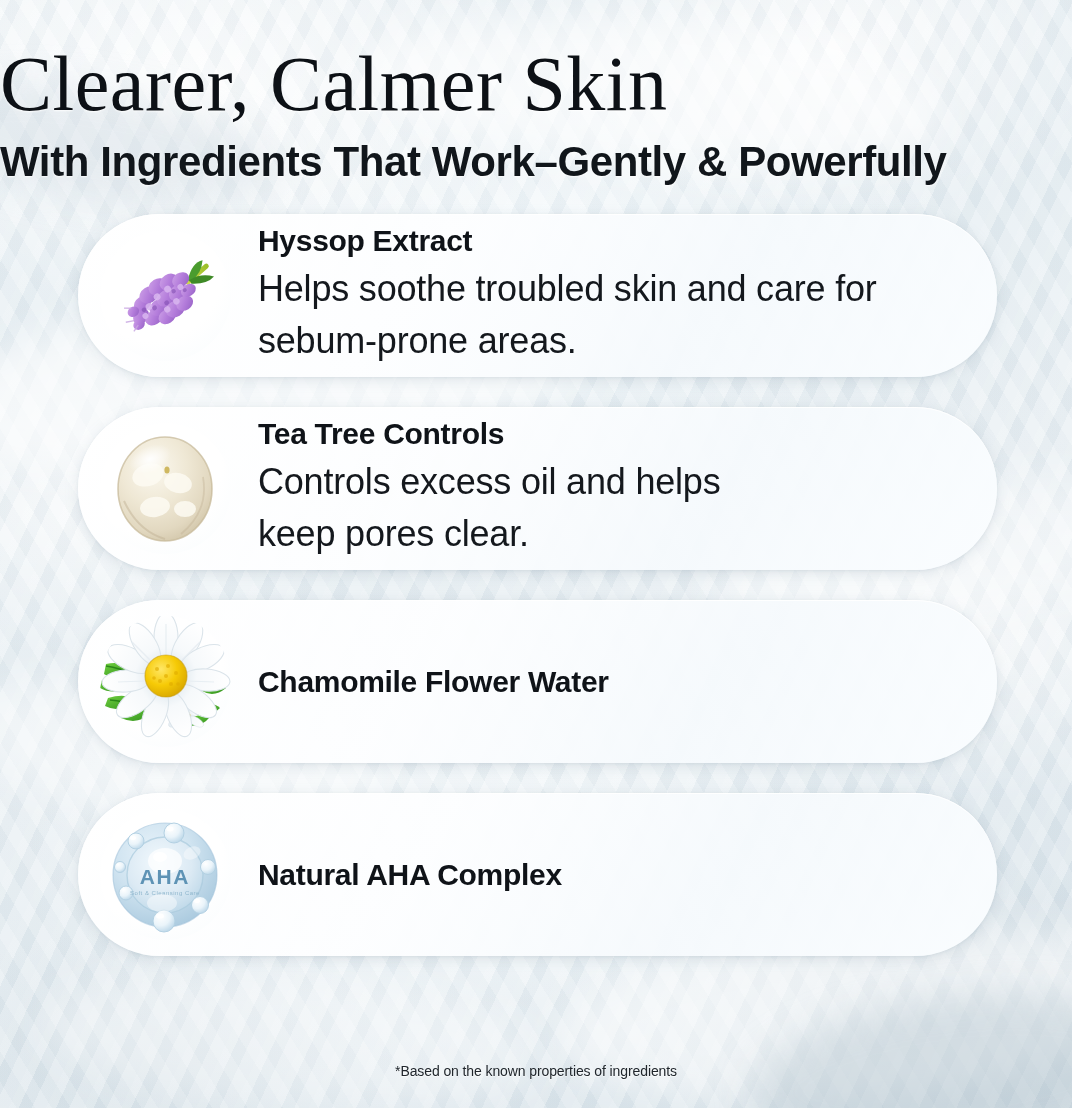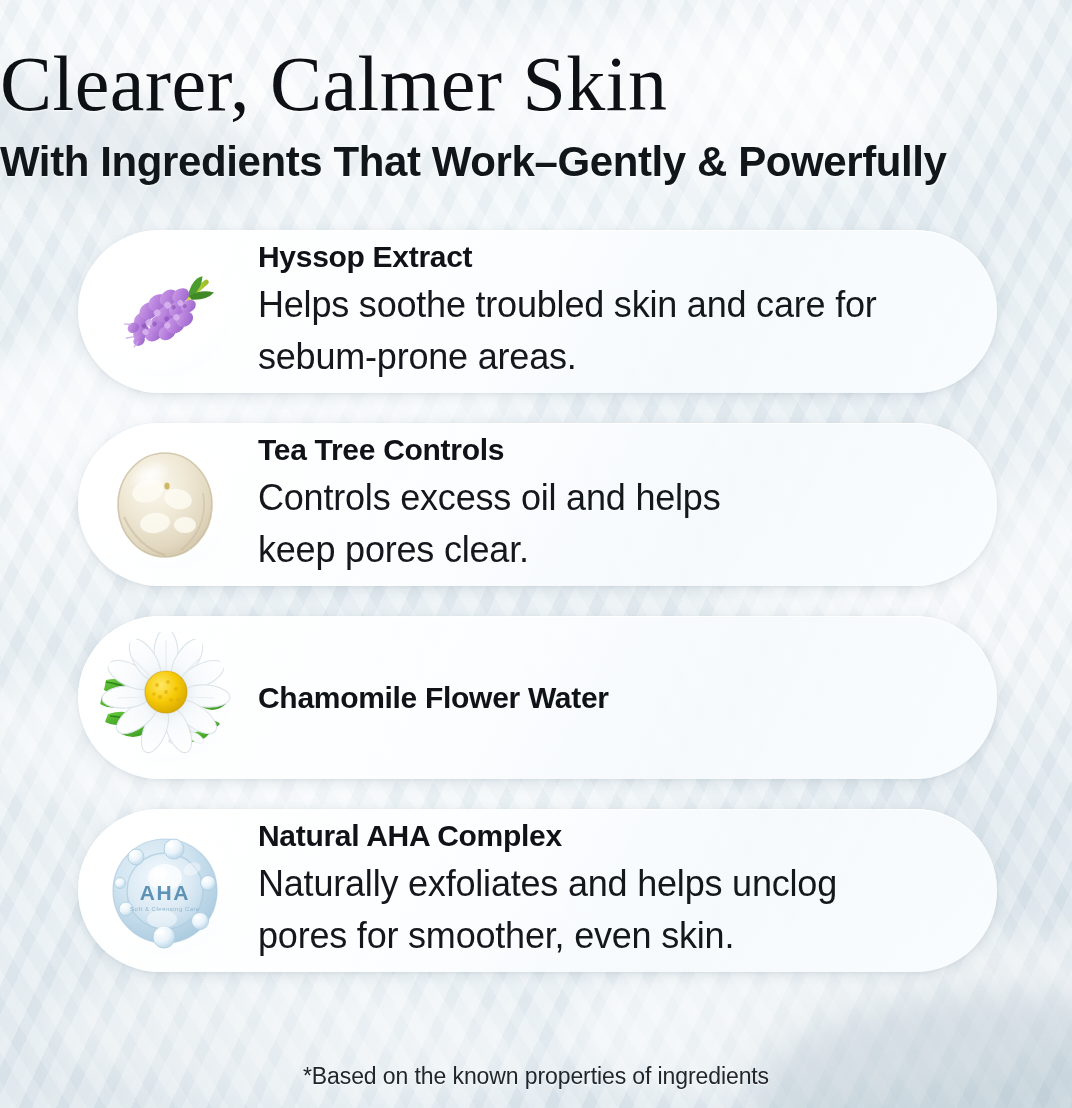--- a/index.html
+++ b/index.html
@@ -71,21 +71,21 @@
     margin-top:16px;
     font-size:42px;
     font-weight:600;
     color:#11161b;
     letter-spacing:-.4px;
     text-shadow:0 1px 2px rgba(255,255,255,.85);
   }
 
   
   #cards {
-    margin-top:44px;
+    margin-top:28px;
     padding:0 75px 0 78px;
     display:flex; flex-direction:column;
     gap:30px;
   }
 
   .card {
     position:relative;
     height:163px;
     border-radius:90px;
     display:flex; align-items:center;
@@ -134,21 +134,21 @@
     letter-spacing:-.2px;
     white-space:pre-line;
   }
 
   
   #footnote {
     position:absolute;
     left:0; right:0;
     top:1063px;
     text-align:center;
-    font-size:23px;
+    font-size:14px;
     font-weight:500;
     color:#20262c;
     letter-spacing:-.1px;
     text-shadow:0 1px 1px rgba(255,255,255,.8);
   }
 </style>
 </head>
 <body>
 
 <div id="bg-layer"></div>
@@ -428,22 +428,20 @@
 
           <text x="65" y="75" text-anchor="middle" font-family="Liberation Sans, sans-serif" font-size="21" font-weight="700" fill="#5e93b5" letter-spacing="1.6">AHA</text>
           <text x="65" y="86" text-anchor="middle" font-family="Liberation Sans, sans-serif" font-size="6" fill="#8fb6cd" letter-spacing=".5">Soft &amp; Cleansing Care</text>
 
           <ellipse cx="62" cy="94" rx="15" ry="9" fill="#ffffff" opacity=".45"></ellipse>
           <ellipse cx="92" cy="44" rx="9" ry="6" fill="#ffffff" opacity=".4" transform="rotate(-25 92 44)"></ellipse>
         </svg>
       </div>
       <div class="card-text">
         <div class="card-title">Natural AHA Complex</div>
-        <div class="card-desc">Naturally exfoliates and helps unclog
-pores for smoother, even skin.</div>
       </div>
     </div>
 
   </div>
 
   <div id="footnote">*Based on the known properties of ingredients</div>
 
 </div>
 
 </body></html>

